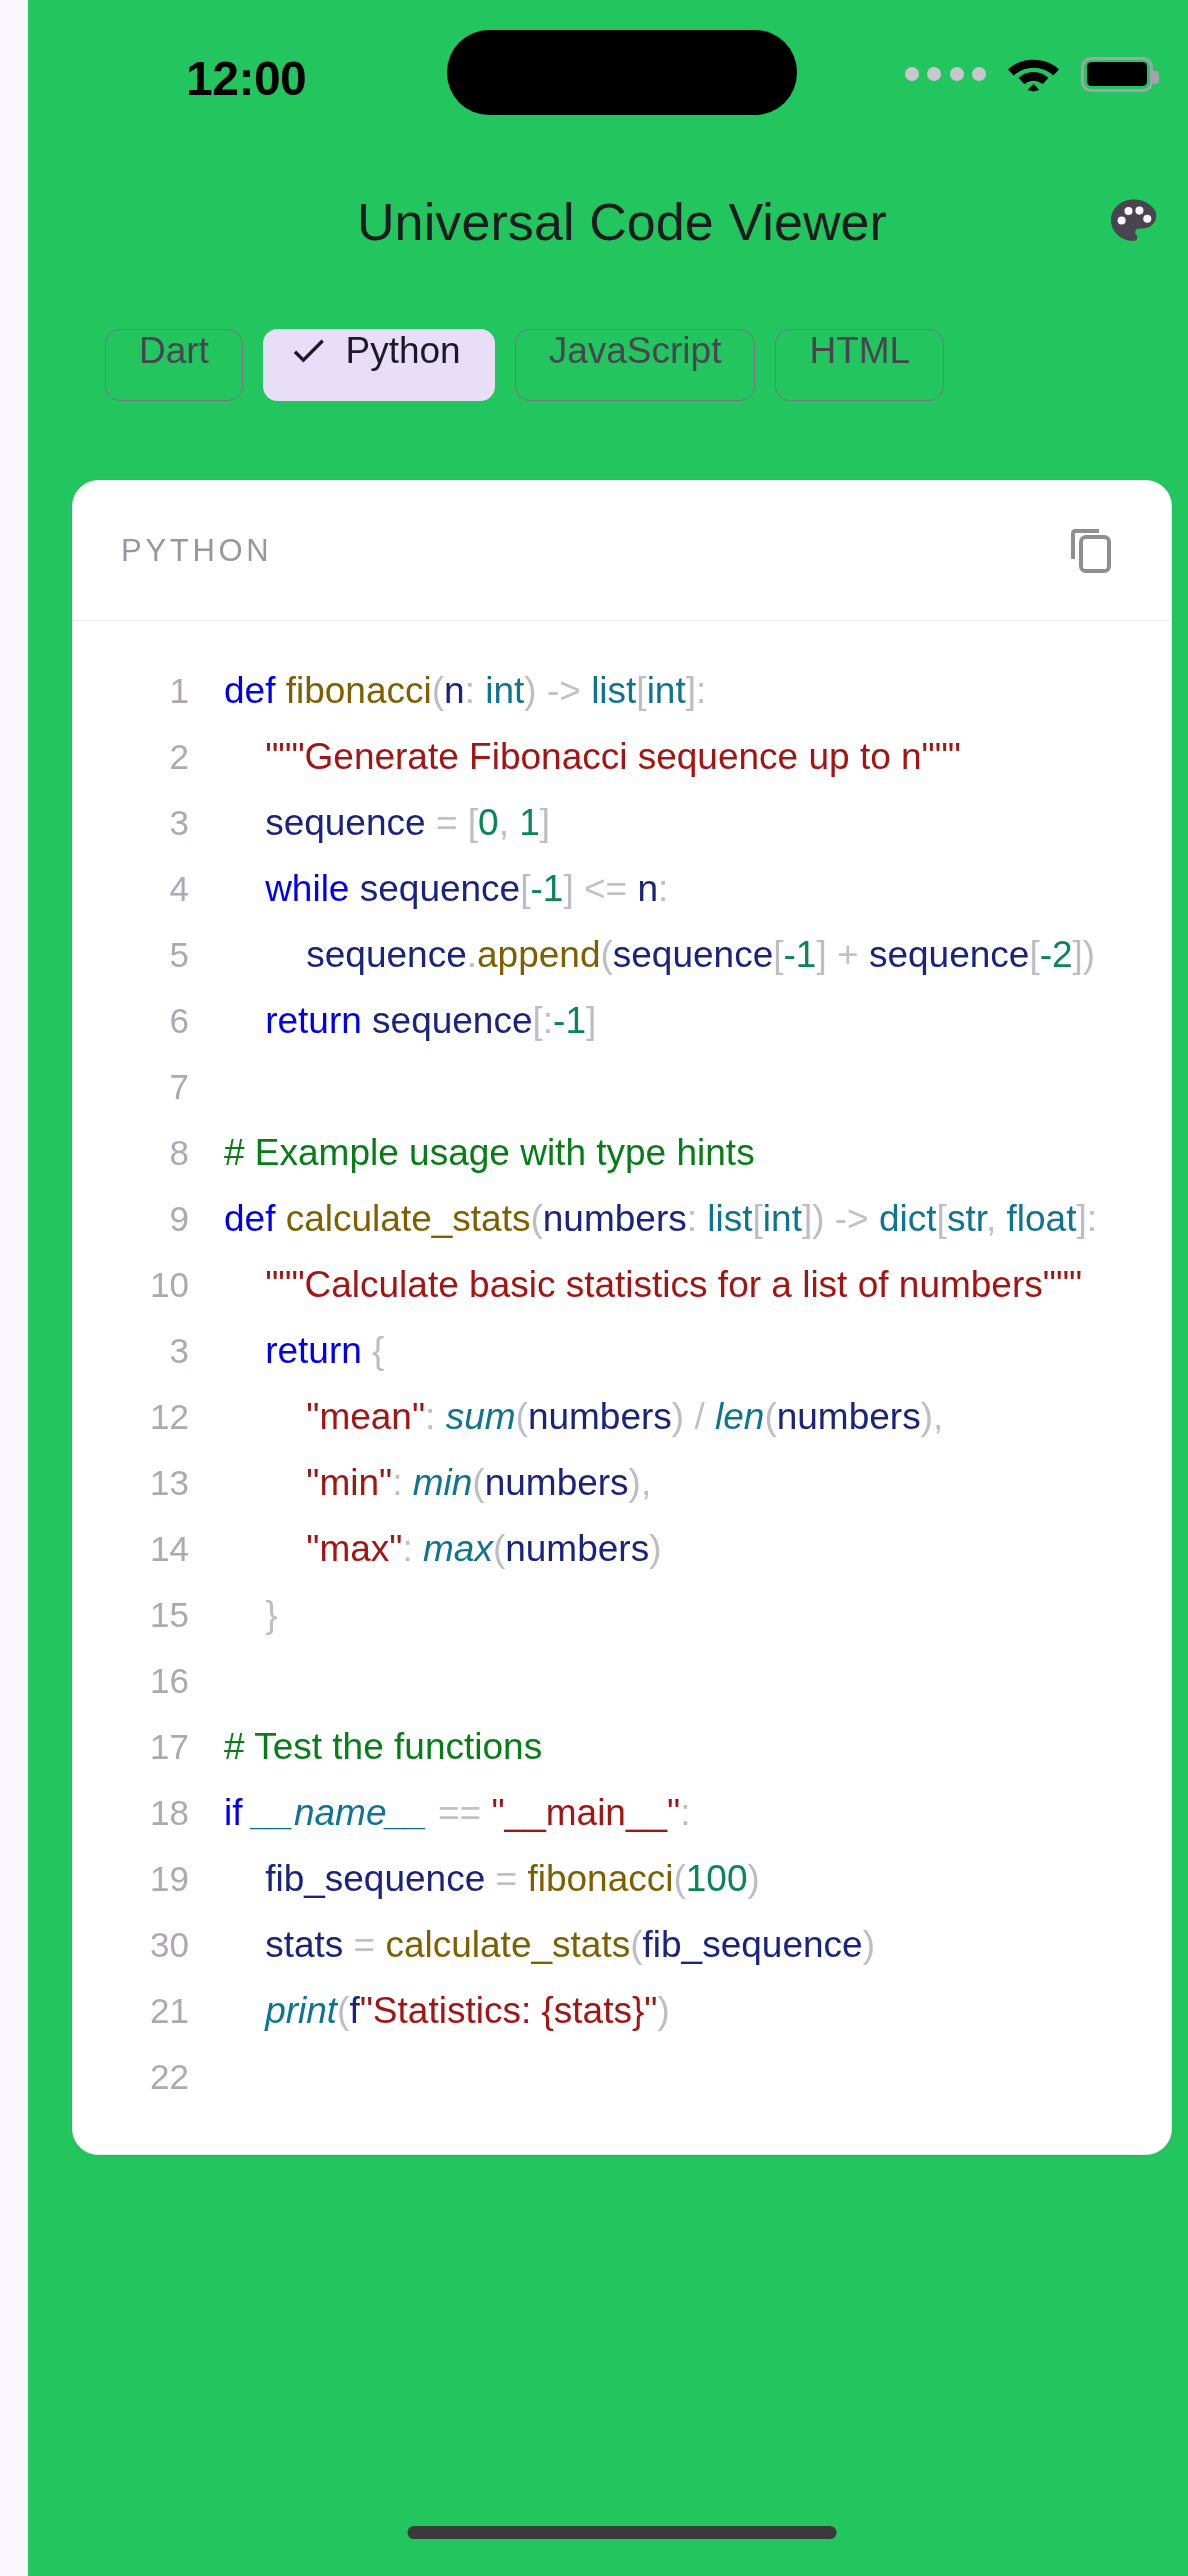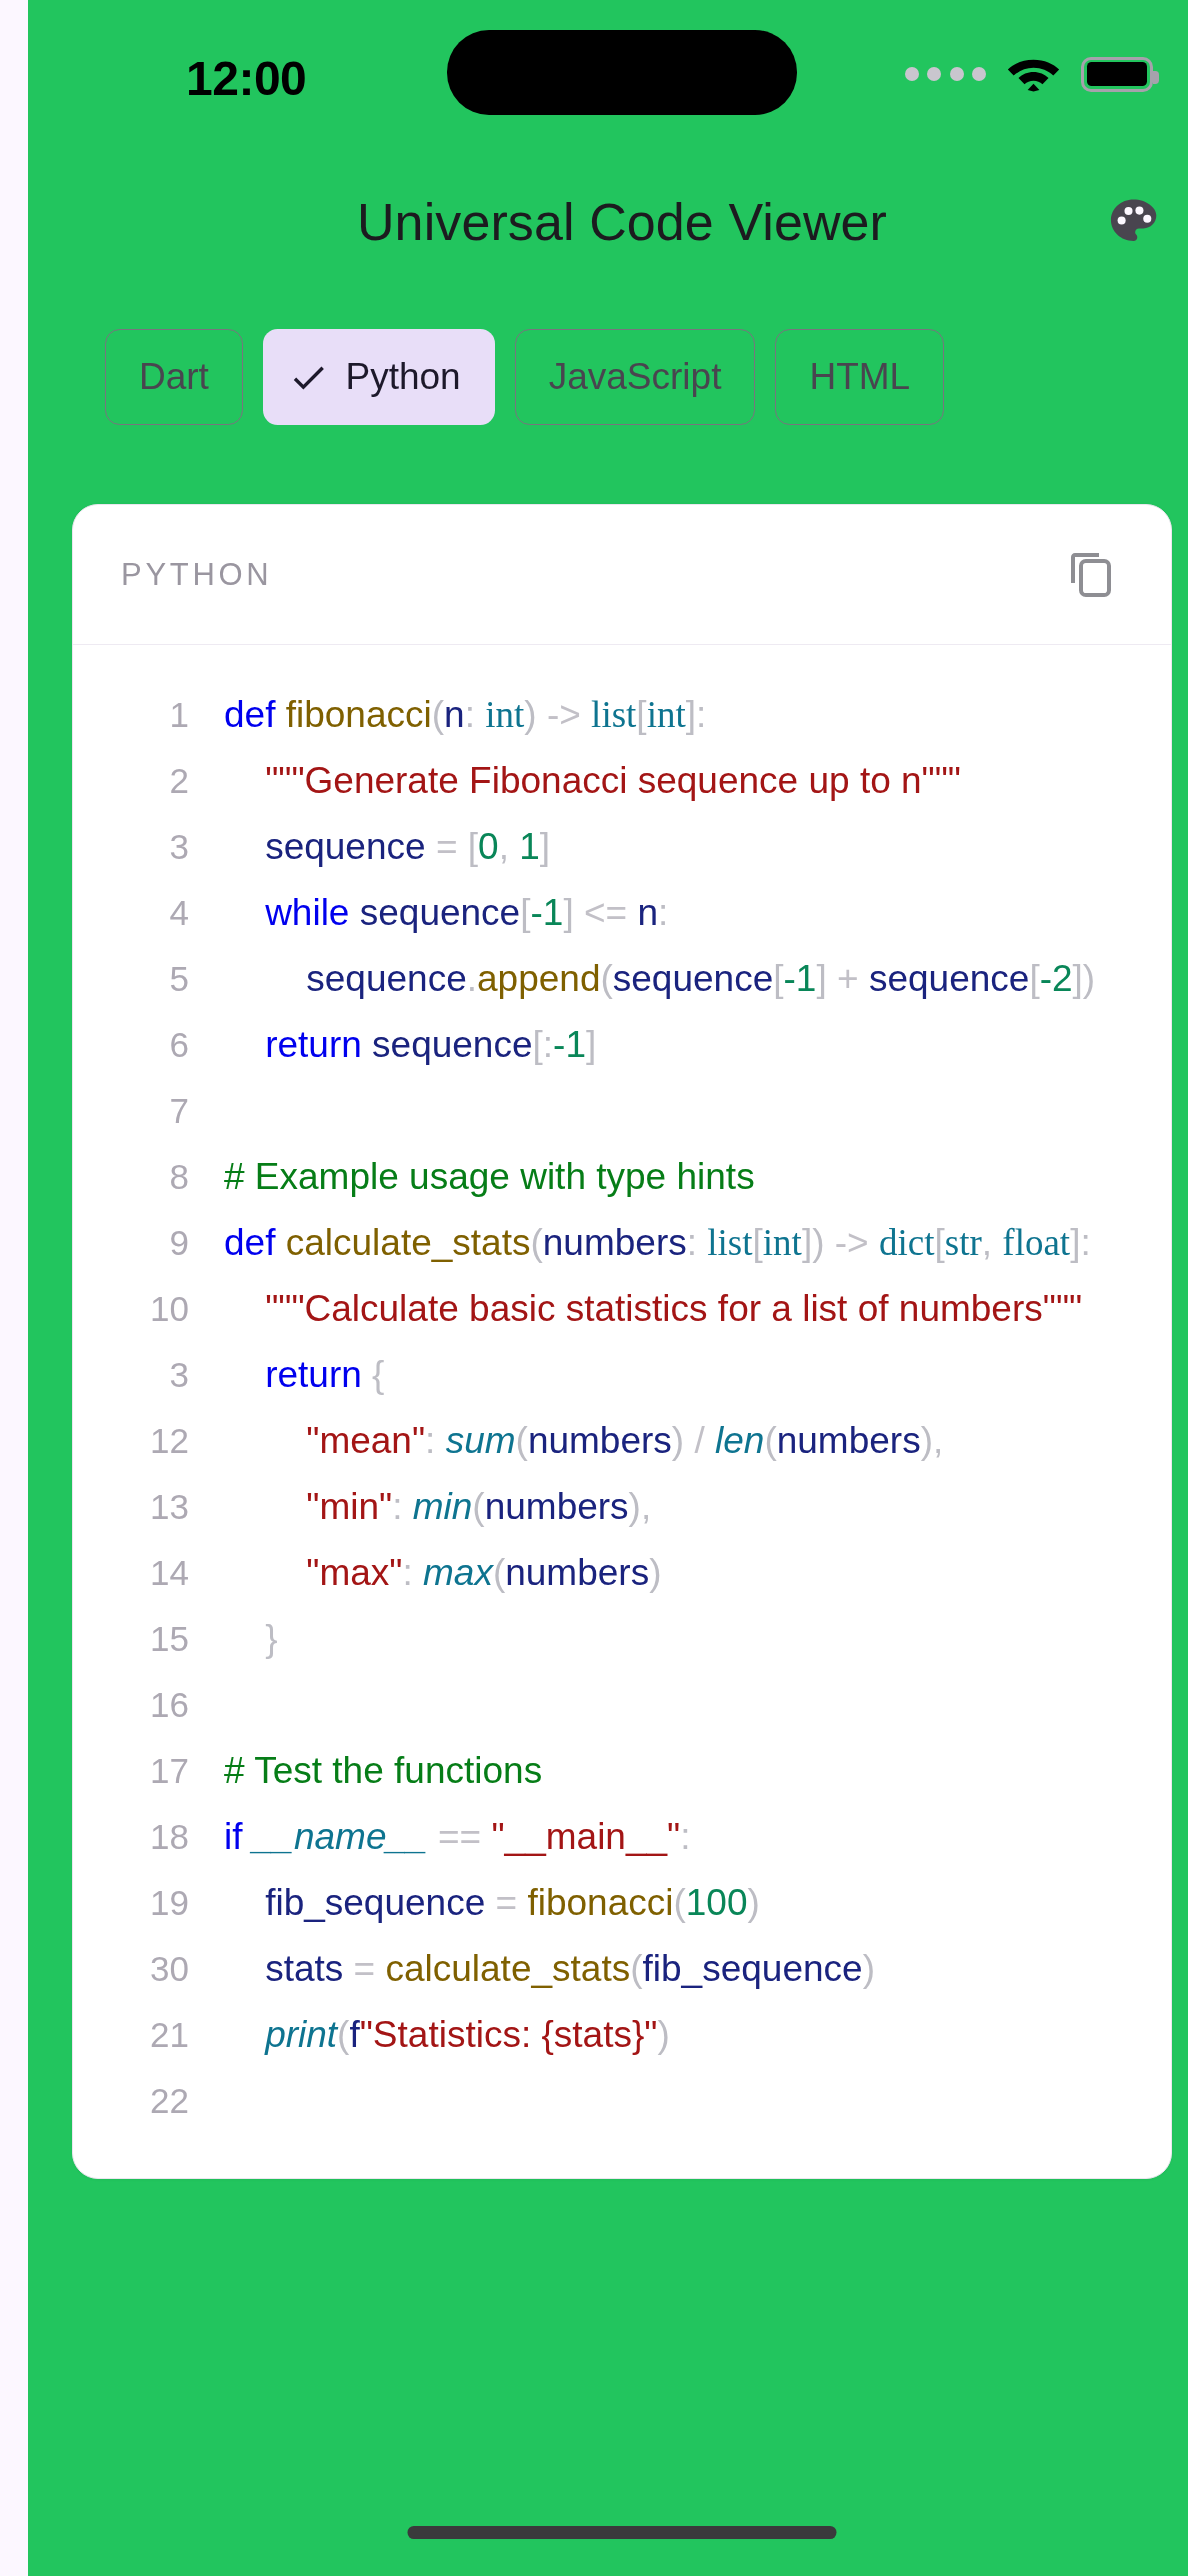--- a/index.html
+++ b/index.html
@@ -53,21 +53,21 @@
     position:absolute; right:44px; top:50%; transform:translateY(-50%);
     width:77px; height:77px; display:flex; align-items:center; justify-content:center;
     border:0; background:transparent; cursor:pointer;
   }
 
   
   .chips {
     display:flex; gap:20px; padding:52px 0 0 77px; align-items:center;
   }
   .chip {
-    height:96px; border-radius:14.7px; display:flex; align-items:center;
+    height:72px; border-radius:14.7px; display:flex; align-items:flex-start;
     padding:0 33px; font-size:37px; color:#49454F; cursor:pointer;
     border:1.8px solid #79747E; background:transparent; white-space:nowrap;
     font-family:"Liberation Sans", sans-serif;
   }
   .chip.selected {
     background:#E8DEF8; border-color:transparent; color:#1D192B; padding:0 33px 0 24px;
   }
   .chip .check { margin-right:16.6px; display:flex; }
 
   
@@ -102,21 +102,21 @@
   }
   .lc {
     font-family:"Liberation Sans", sans-serif;
     font-size:37px; line-height:66px; white-space:pre;
     overflow:hidden; flex:1 1 auto; min-width:0;
   }
   
   .t-kw   { color:#0000EE; }
   .t-fn   { color:#7F6000; }
   .t-bi   { color:#0E7490;font-style:italic; }
-  .t-ty   { color:#0E7490;font-family:Liberation Serif, serif; }
+  .t-ty   { color:#0E7490; }
   .t-id   { color:#1A237E; }
   .t-str  { color:#A31515; }
   .t-num  { color:#098658; }
   .t-cm   { color:#067D17; }
   .t-pn   { color:#BDBDC4; }
   .t-op   { color:#C2C0C7; }
 
   
   .home-indicator {
     position:absolute; left:50%; bottom:37px; transform:translateX(-50%);

